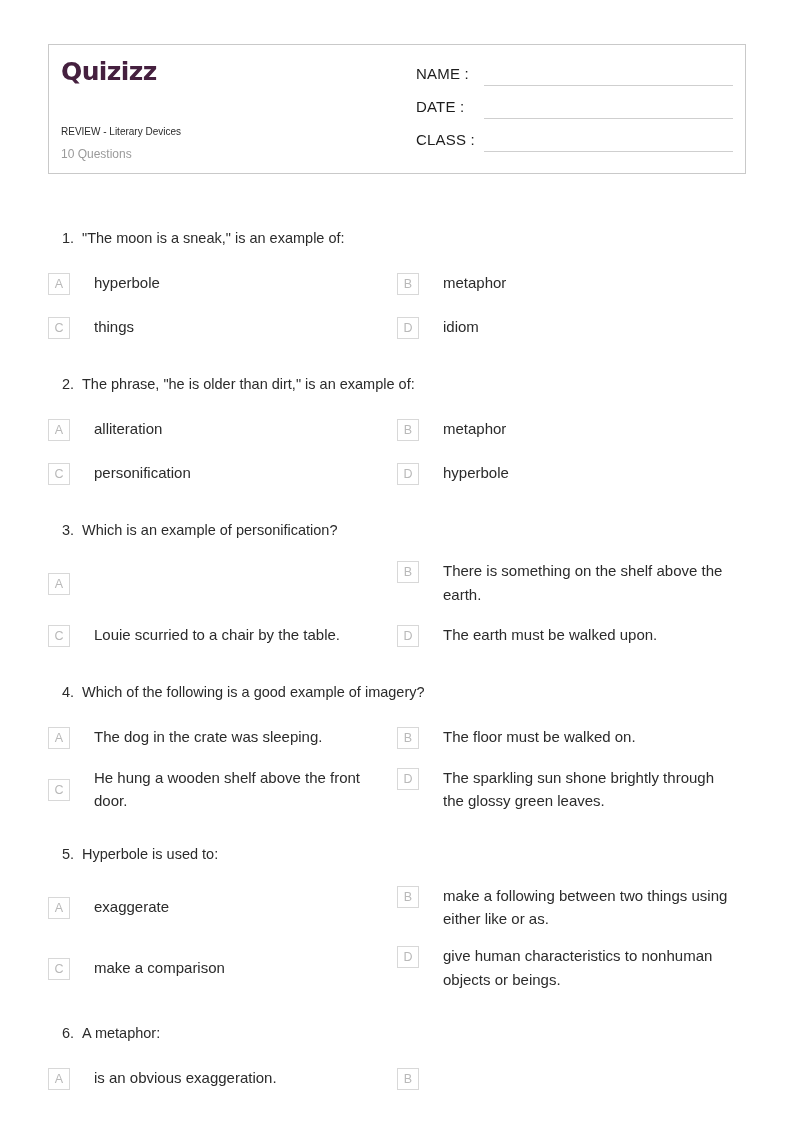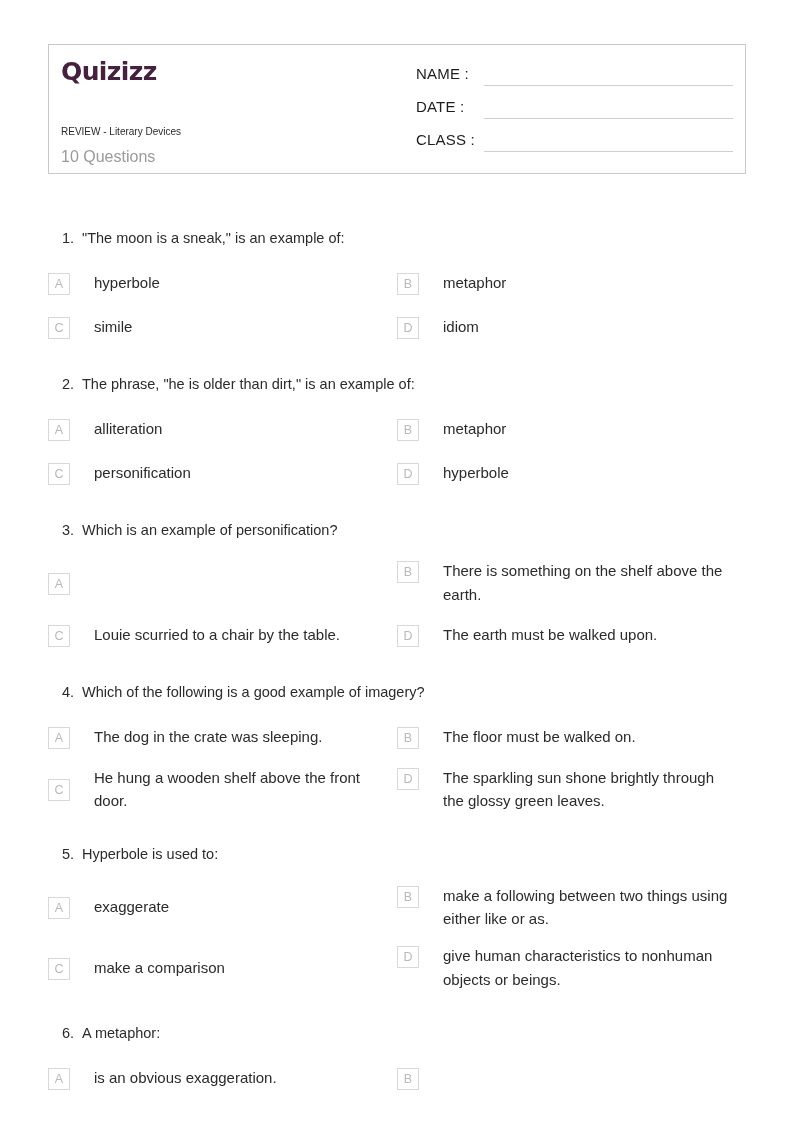--- a/index.html
+++ b/index.html
@@ -53,21 +53,21 @@
     font-size: 10px;
     color: #2b2b2b;
     line-height: 1.35;
     white-space: nowrap;
   }
 
   .quiz-subtitle {
     position: absolute;
     left: 12px;
     top: 101px;
-    font-size: 16px;
+    font-size: 12px;
     color: #9a9a9a;
     line-height: 1.35;
     white-space: nowrap;
   }
 
   .header-right {
     flex: 1;
     padding: 20px 12px 0 15px;
   }
 
@@ -203,21 +203,21 @@
           <div class="option align-center">
             <div class="opt-letter">A</div>
             <div class="opt-text">hyperbole</div>
           </div>
           <div class="option align-center">
             <div class="opt-letter">B</div>
             <div class="opt-text">metaphor</div>
           </div>
           <div class="option align-center">
             <div class="opt-letter">C</div>
-            <div class="opt-text">simile</div>
+            <div class="opt-text">things</div>
           </div>
           <div class="option align-center">
             <div class="opt-letter">D</div>
             <div class="opt-text">idiom</div>
           </div>
         </div>
       </div>
       <div class="question-block">
         <div class="q-head">
           <div class="q-num">2.</div>

